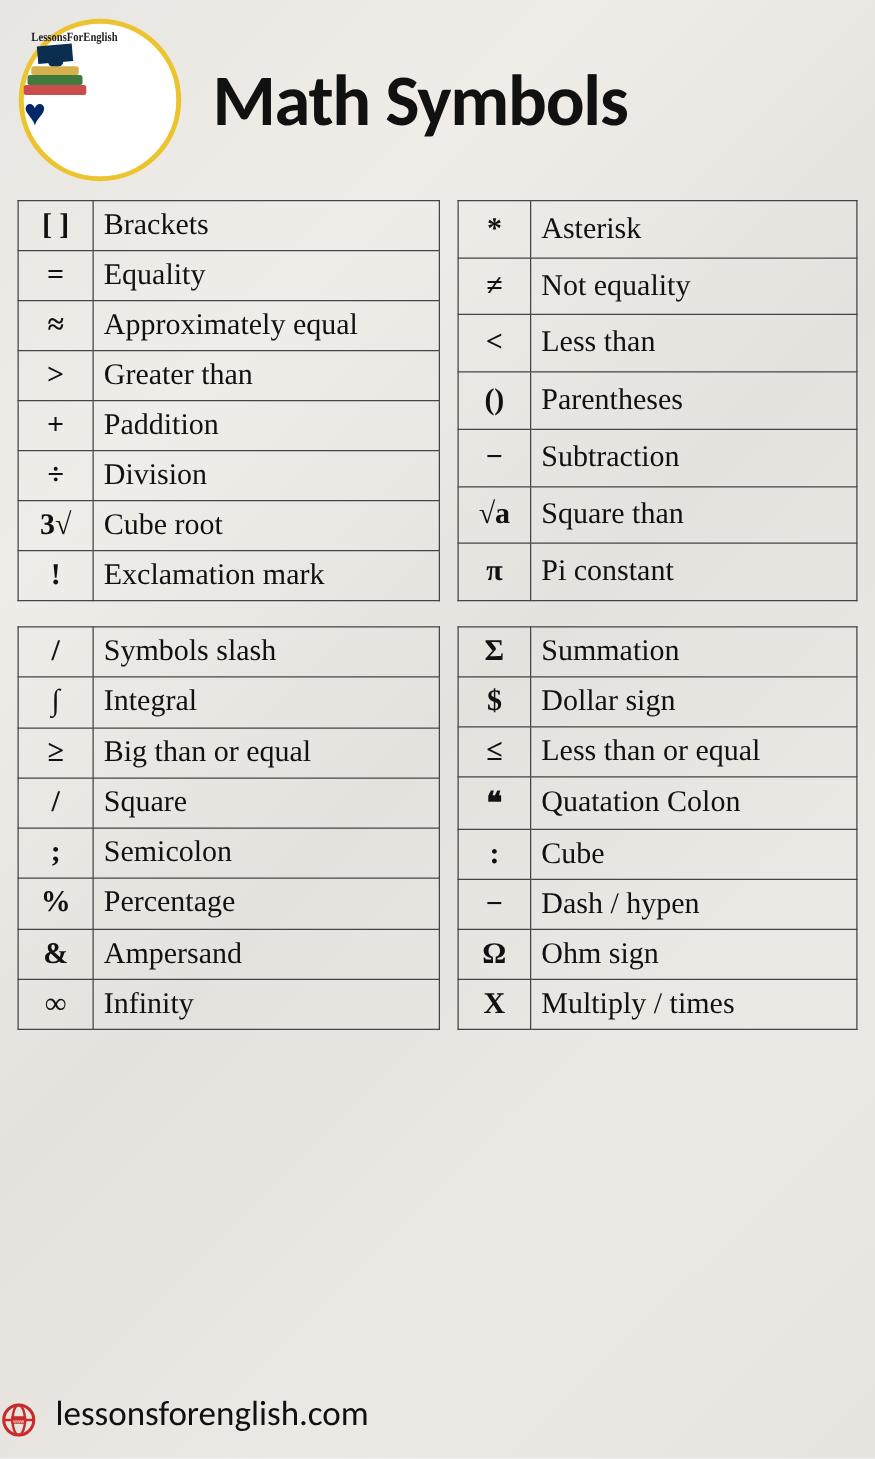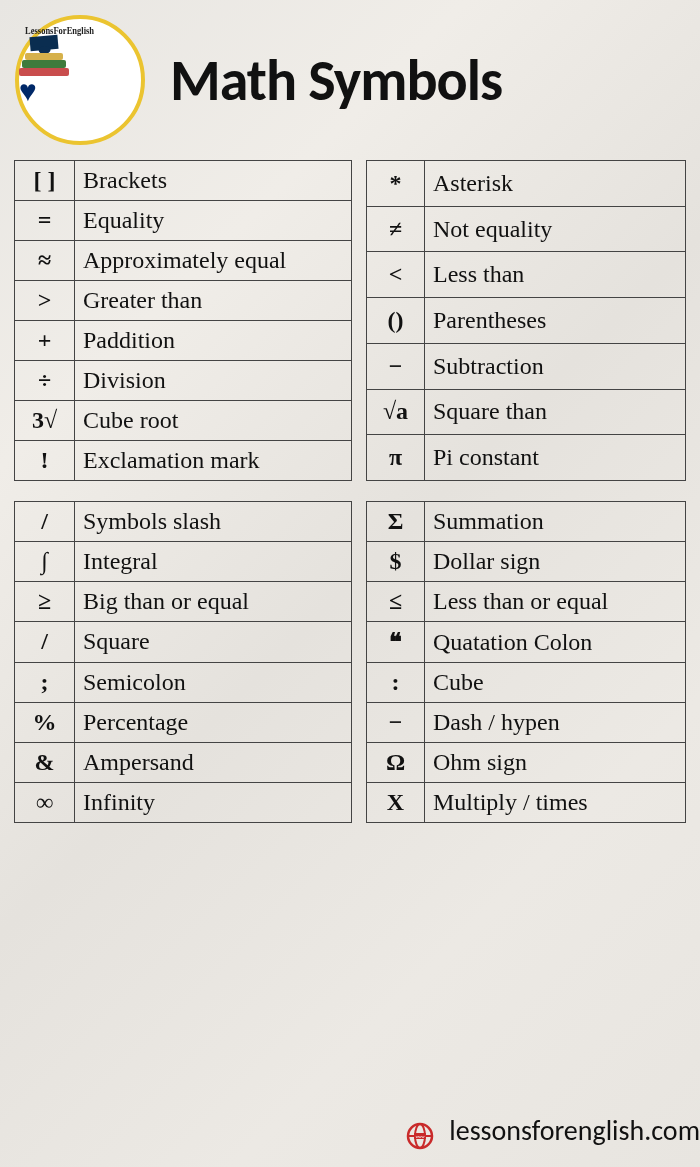--- a/index.html
+++ b/index.html
@@ -112,21 +112,21 @@
       font-size: 26px;
     }
     .name-cell {
       font-family: Liberation Serif, serif;
     }
     .footer {
       position: absolute;
       bottom: 16px;
       left: 0;
       width: 100%;
-      text-align: right;
+      text-align: left;
       font-size: 28px;
       color: #111;
       font-family: Calibri, Arial, sans-serif;
     }
     .footer-icon {
       display: inline-block;
       vertical-align: middle;
       margin-right: 8px;
       color: #c92a2a;
       font-size: 28px;

